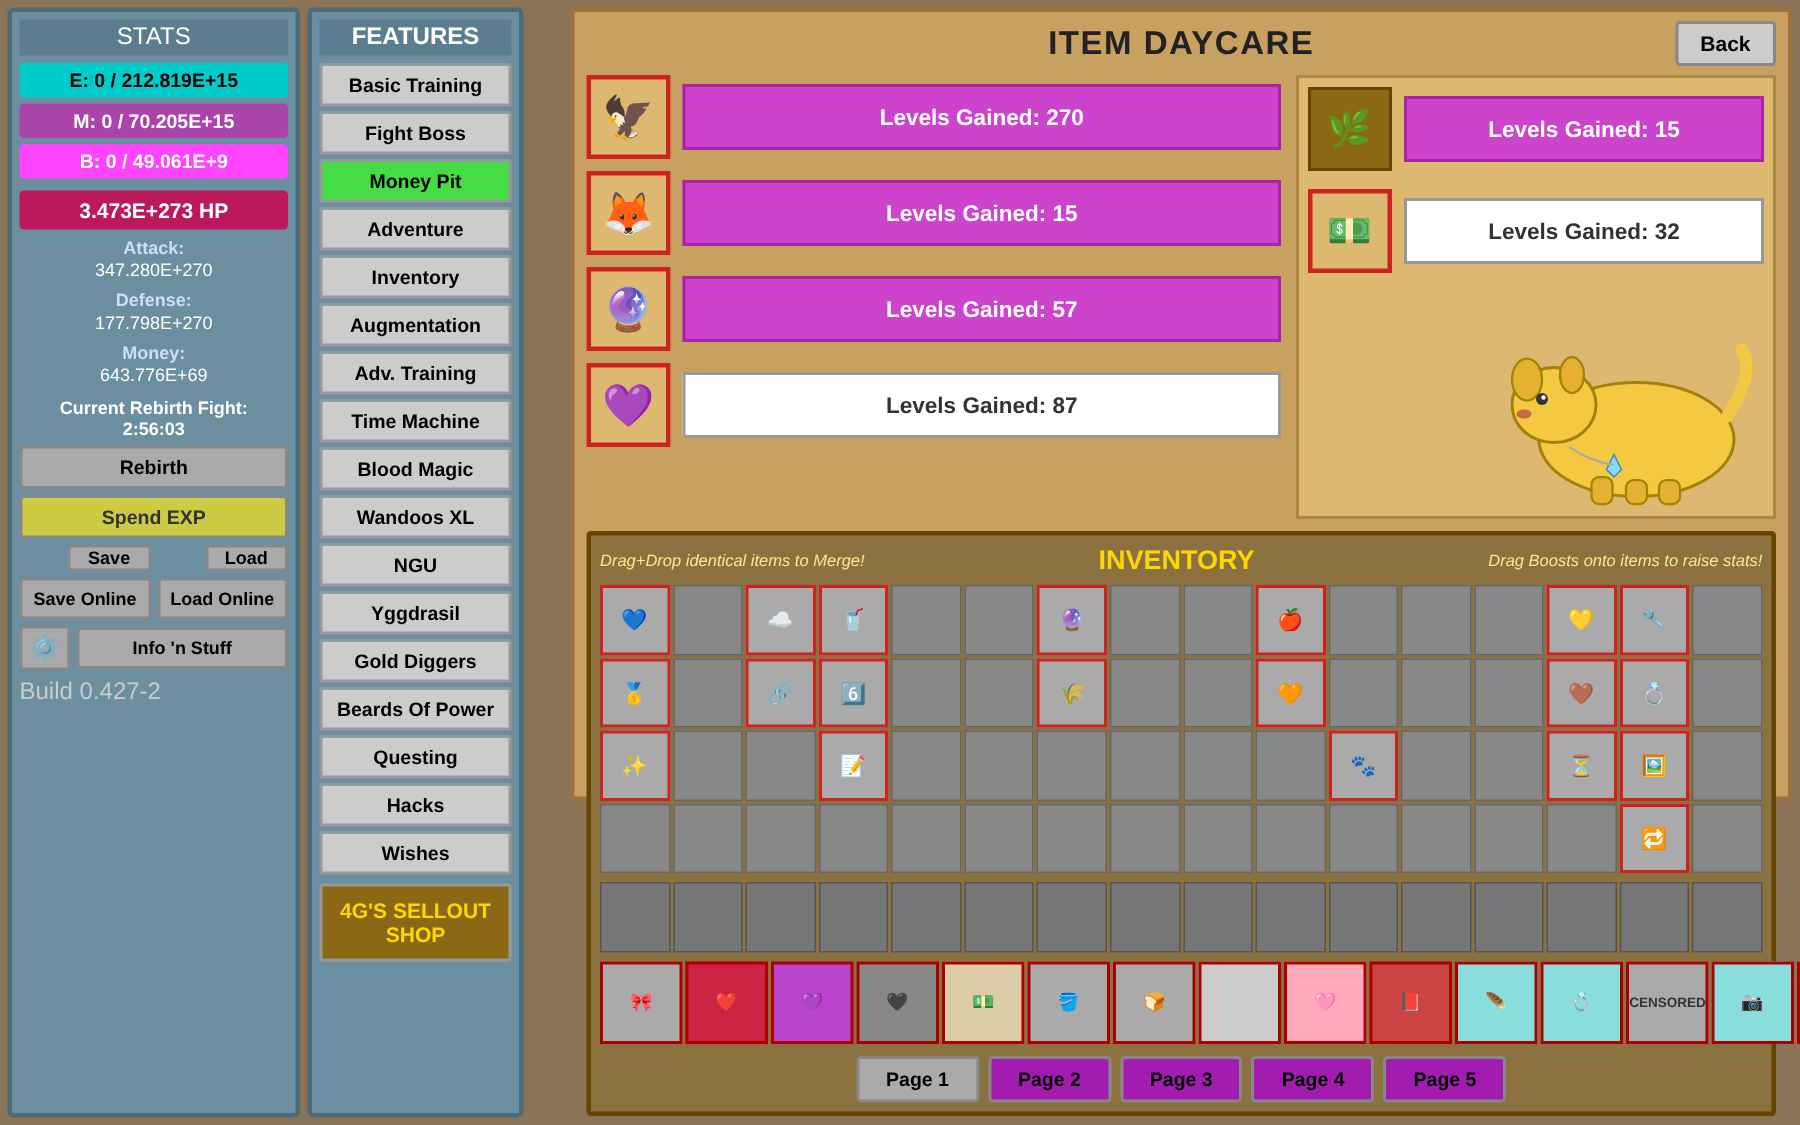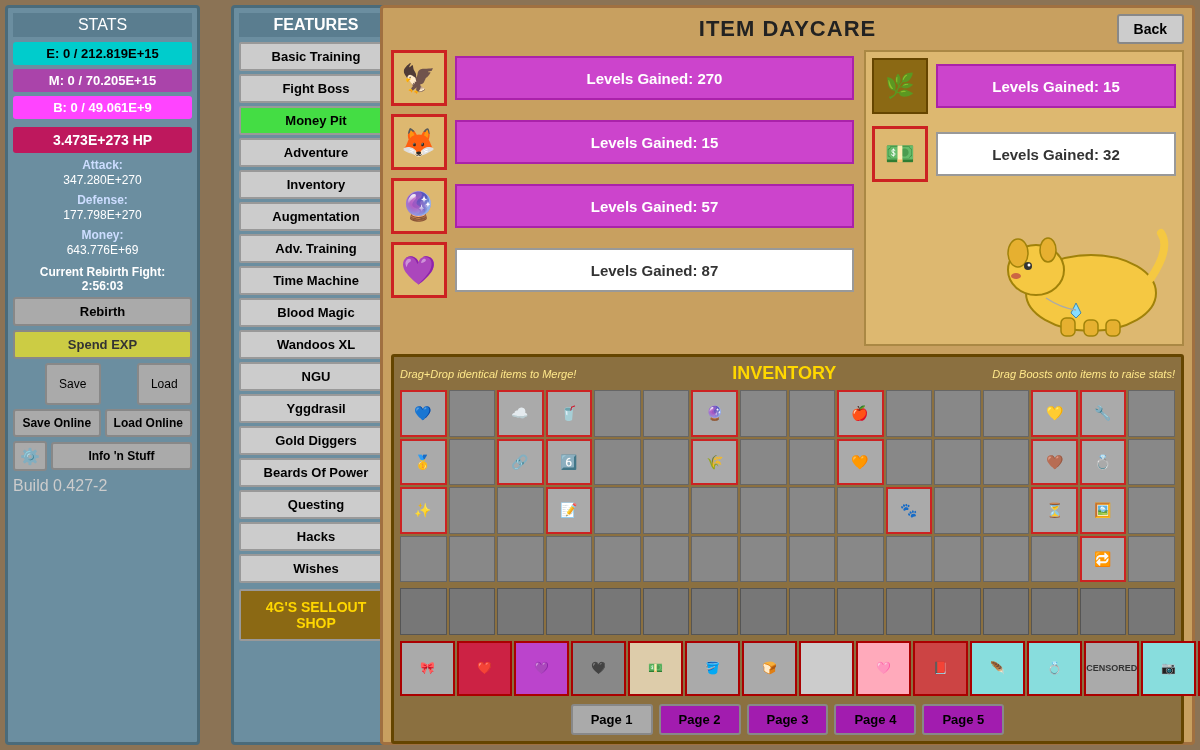--- a/index.html
+++ b/index.html
@@ -88,26 +88,26 @@
       border-radius: 3px;
     }
     .btn-spend { background: #CCCC44; color: #333; }
     .btn-row {
       display: flex;
       gap: 4px;
       margin-bottom: 4px;
     }
     .btn-half {
       flex: 1;
-      padding: 12px;
+      padding: 0;
       background: #AAAAAA;
       border: 2px solid #888;
       cursor: pointer;
       font-size: 12px;
-      font-weight: normal;
+      font-weight: bold;
       border-radius: 3px;
       margin-left: 32px;
     }
     .btn-online {
       flex: 1;
       padding: 5px;
       background: #AAAAAA;
       border: 2px solid #888;
       cursor: pointer;
       font-size: 12px;
@@ -146,27 +146,26 @@
       color: #CCCCCC;
       font-size: 16px;
       margin-top: 6px;
     }
 
     
     #features-panel {
       position: absolute;
       left: 205px;
       top: 5px;
-      width: 170px;
+      width: 144px;
       height: 740px;
       background: #6B8EA0;
       border: 3px solid #4A6B7A;
       border-radius: 4px;
       padding: 5px;
-      margin-left: 26px;
     }
     #features-title {
       text-align: center;
       font-weight: bold;
       font-size: 16px;
       color: white;
       background: #5A7D8F;
       padding: 3px;
       margin-bottom: 5px;
     }
@@ -190,21 +189,21 @@
       padding: 8px 4px;
       margin-top: 3px;
     }
 
     
     #main-area {
       position: absolute;
       left: 380px;
       top: 5px;
       right: 5px;
-      height: 740px;
+      height: 529px;
       background: #C8A060;
       border: 3px solid #A07040;
       border-radius: 4px;
       padding: 8px;
     }
 
     
     #daycare-header {
       display: flex;
       align-items: center;

